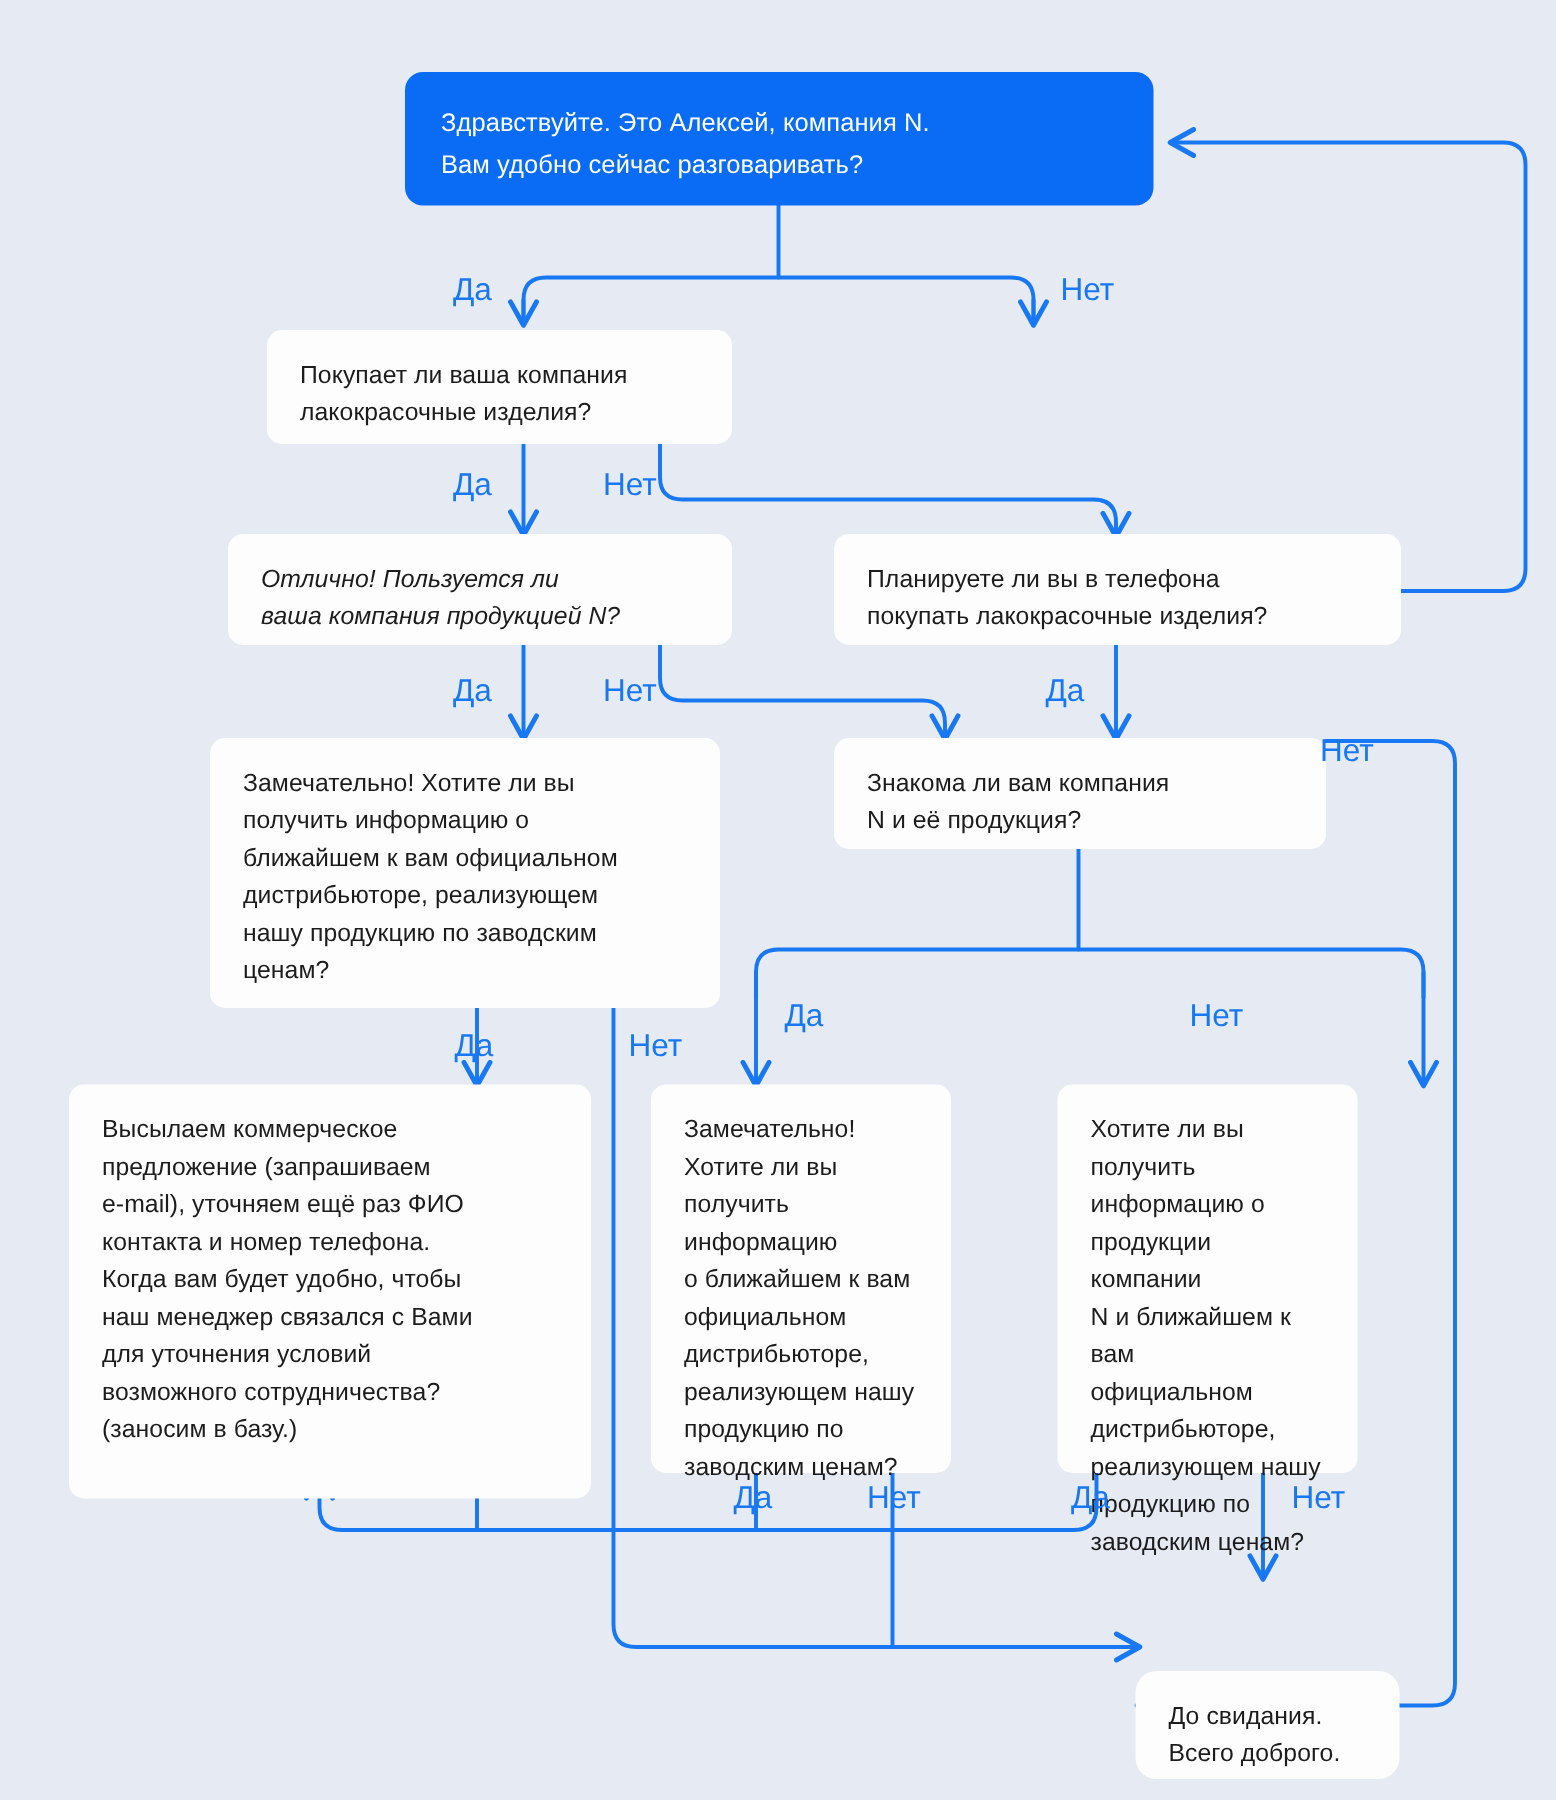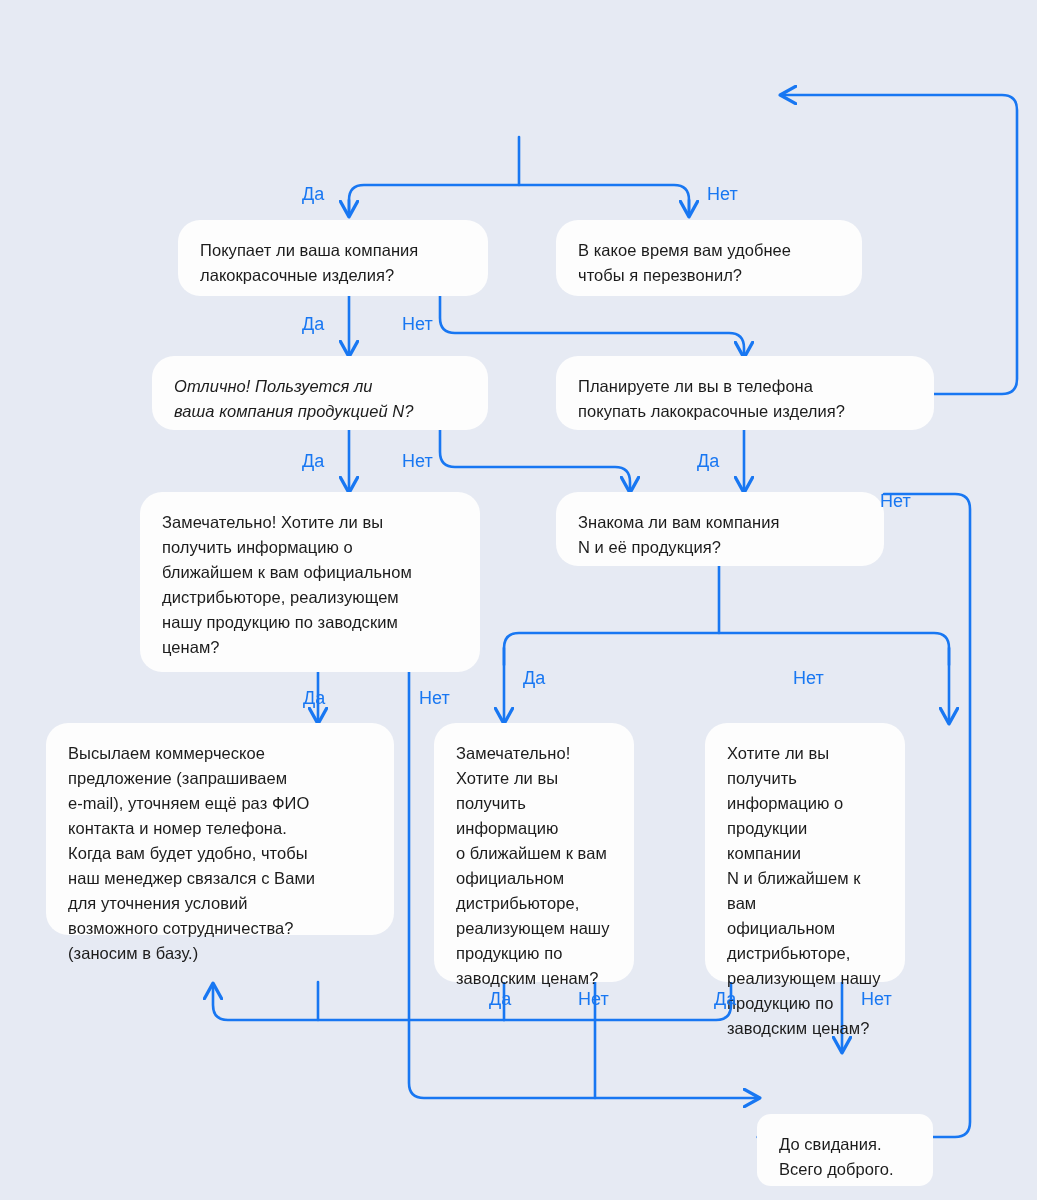--- a/index.html
+++ b/index.html
@@ -19,21 +19,21 @@
   #wires {
     position: absolute;
     left: 0; top: 0;
     width: 1037px;
     height: 1200px;
     pointer-events: none;
   }
   .node {
     position: absolute;
     box-sizing: border-box;
-    border-radius: 22px;
+    border-radius: 10px;
     background: #fdfdfd;
     color: #1c1c1c;
     font-size: 16.5px;
     line-height: 25px;
     padding: 18px 22px 18px 22px;
     white-space: pre-line;
     letter-spacing: 0.05px;
   }
   .node.start {
     background: #0a6cf5;
@@ -43,21 +43,21 @@
     line-height: 28px;
     padding: 20px 24px;
   }
   .node.terminal {
     border-radius: 14px;
     margin-top: 32px;
   }
   .edge-label {
     position: absolute;
     color: #1877f2;
-    font-size: 18px;
+    font-size: 21px;
     line-height: 16px;
     font-family: "Liberation Sans", "DejaVu Sans", sans-serif;
     white-space: nowrap;
   }
 </style>
 </head>
 <body>
 
 <div id="canvas">
 
@@ -103,44 +103,44 @@
       <path d="M504,1020 L228,1020 Q213,1020 213,1005 L213,984" marker-end="url(#arrow)"></path>
 
       <path d="M595,982 L595,1098"></path>
 
       <path d="M731,982 L731,1005 Q731,1020 716,1020 L504,1020"></path>
 
       <path d="M842,982 L842,1052" marker-end="url(#arrow)"></path>
     </g>
   </svg>
 
+  <div class="node start" style="left:270px; top:48px; width:499px; height:89px;">Здравствуйте. Это Алексей, компания N.
+Вам удобно сейчас разговаривать?</div>
 
   <div class="node" style="left:178px; top:220px; width:310px; height:76px;">Покупает ли ваша компания
 лакокрасочные изделия?</div>
 
-  <div class="node" style="left:556px; top:220px; width:306px; height:76px;">В какое время вам удобнее
-чтобы я перезвонил?</div>
 
   <div class="node" style="left:152px; top:356px; width:336px; height:74px;font-style:italic;">Отлично! Пользуется ли
 ваша компания продукцией N?</div>
 
   <div class="node" style="left:556px; top:356px; width:378px; height:74px;">Планируете ли вы в телефона
 покупать лакокрасочные изделия?</div>
 
   <div class="node" style="left:140px; top:492px; width:340px; height:180px;">Замечательно! Хотите ли вы
 получить информацию о
 ближайшем к вам официальном
 дистрибьюторе, реализующем
 нашу продукцию по заводским
 ценам?</div>
 
   <div class="node" style="left:556px; top:492px; width:328px; height:74px;">Знакома ли вам компания
 N и её продукция?</div>
 
-  <div class="node" style="left:46px; top:723px; width:348px; height:212px;">Высылаем коммерческое
+  <div class="node" style="left:46px; top:723px; width:348px; height:276px;">Высылаем коммерческое
 предложение (запрашиваем
 e-mail), уточняем ещё раз ФИО
 контакта и номер телефона.
 Когда вам будет удобно, чтобы
 наш менеджер связался с Вами
 для уточнения условий
 возможного сотрудничества?
 (заносим в базу.)</div>
 
   <div class="node" style="left:434px; top:723px; width:200px; height:259px;">Замечательно!

